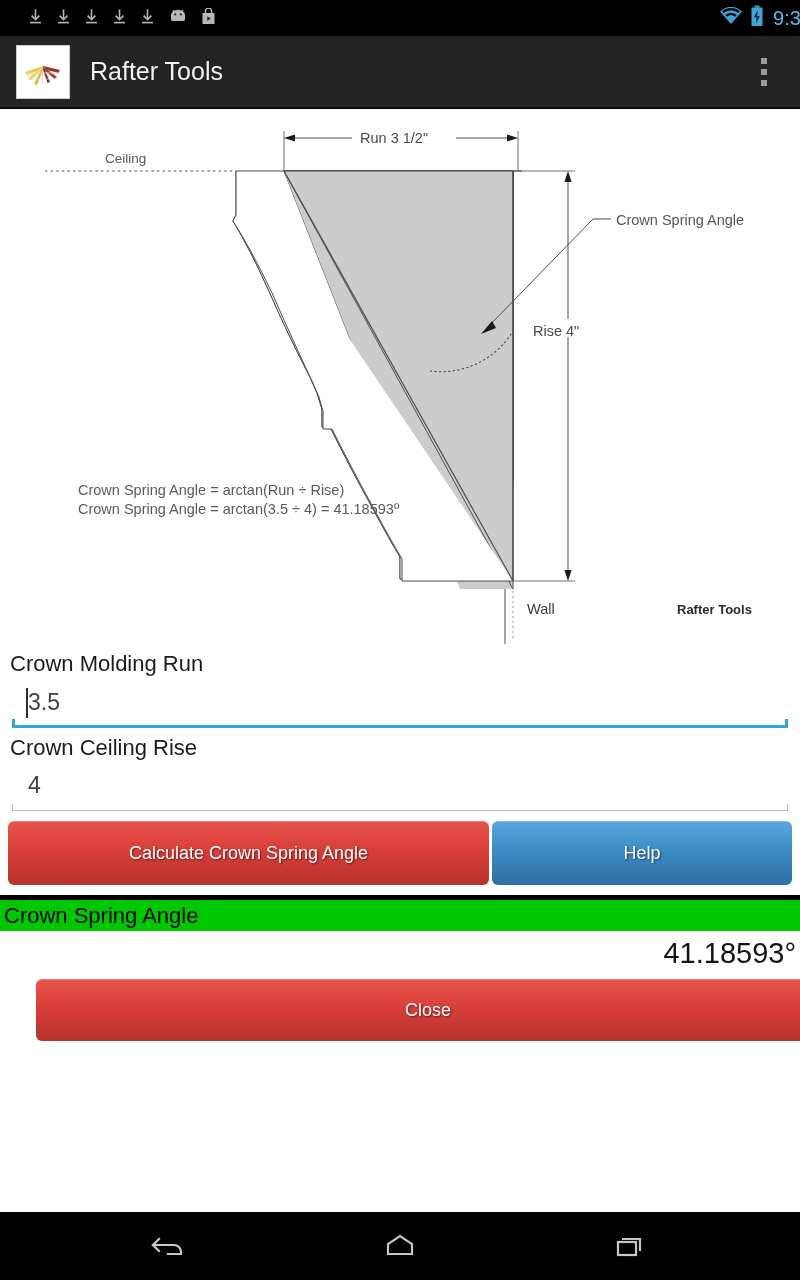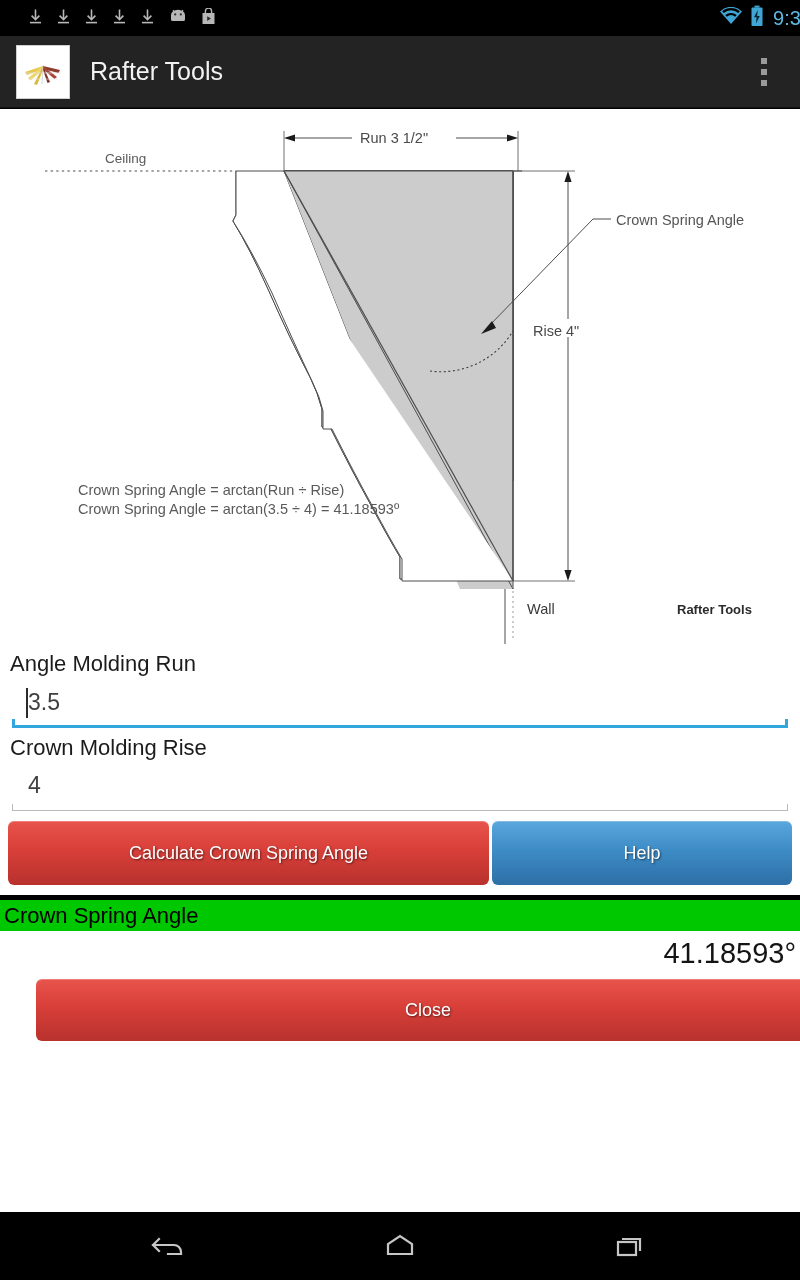--- a/index.html
+++ b/index.html
@@ -425,30 +425,30 @@
       <text x="78" y="386" font-family="Liberation Sans, sans-serif" font-size="14.5" fill="#5a5a5a">Crown Spring Angle = arctan(Run ÷ Rise)</text>
       <text x="78" y="405" font-family="Liberation Sans, sans-serif" font-size="14.5" fill="#5a5a5a">Crown Spring Angle = arctan(3.5 ÷ 4) = 41.18593º</text>
 
       <text x="527" y="505" font-family="Liberation Sans, sans-serif" font-size="14.5" fill="#3a3a3a">Wall</text>
 
       <text x="677" y="505" font-family="Liberation Sans, sans-serif" font-size="13" font-weight="bold" fill="#2b2b2b">Rafter Tools</text>
     </svg>
   </div>
 
   <div class="field-block">
-    <div class="field-label">Angle Molding Run</div>
+    <div class="field-label">Crown Molding Run</div>
     <div class="text-input">
       <div class="caret"></div>
       <div class="value">3.5</div>
       <div class="underline-focused"></div>
     </div>
   </div>
 
   <div class="field-block">
-    <div class="field-label">Crown Molding Rise</div>
+    <div class="field-label">Crown Ceiling Rise</div>
     <div class="text-input">
       <div class="value">4</div>
       <div class="underline-normal"></div>
     </div>
   </div>
 
   <div id="button-row">
     <div id="btn-calculate" class="btn btn-red">Calculate Crown Spring Angle</div>
     <div id="btn-help" class="btn btn-blue">Help</div>
   </div>

